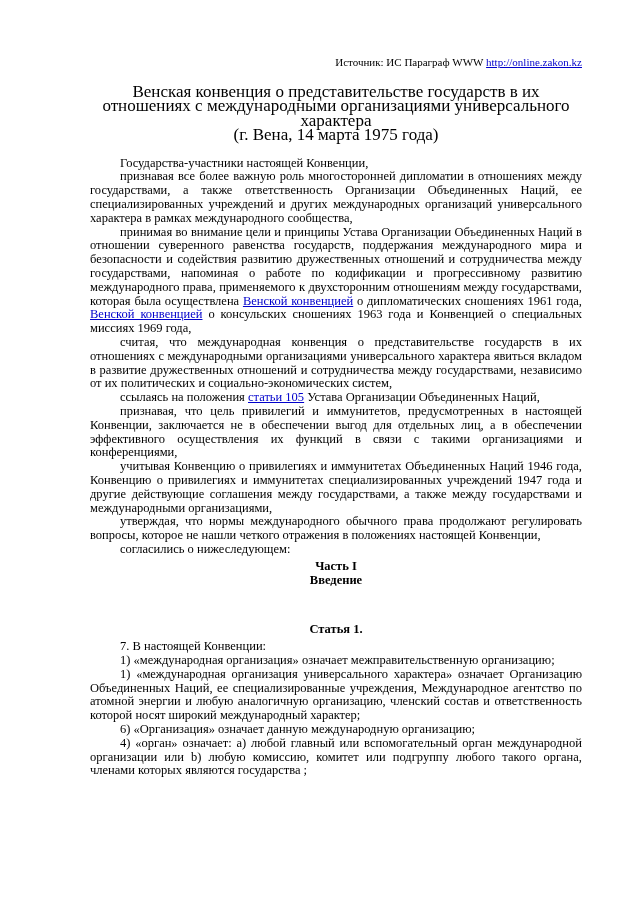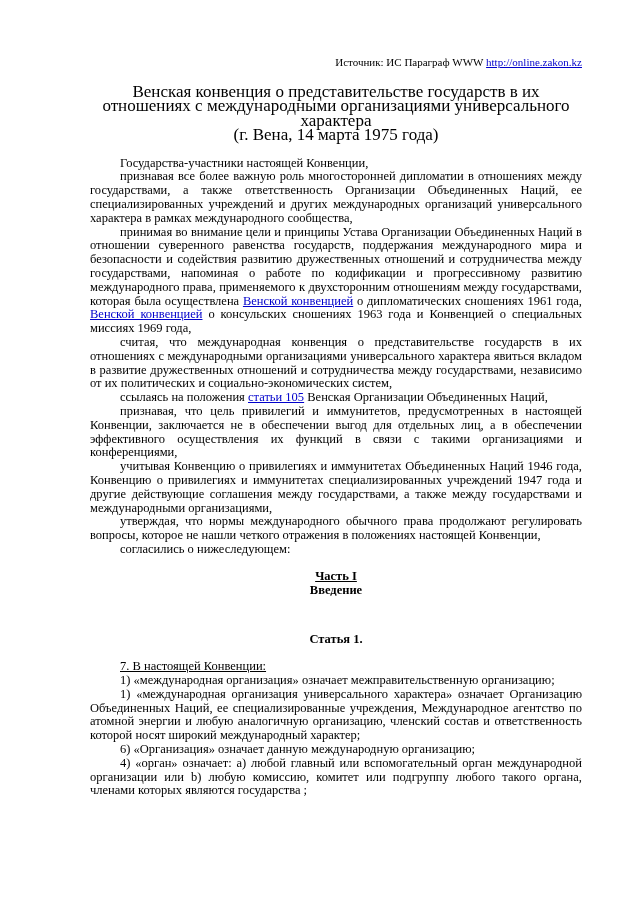--- a/index.html
+++ b/index.html
@@ -39,21 +39,21 @@
   .para {
     margin: 0;
     text-indent: 30px;
     text-align: justify;
   }
   .center-heading {
     margin: 0;
     text-align: center;
     font-weight: bold;
   }
-  .gap-1 { margin-top: 13px; text-decoration: underline; }
+  .gap-1 { margin-top: 3px; }
   .gap-2 { margin-top: 36px; }
 </style>
 </head>
 <body>
 
 <div class="page">
 
   <div class="source-line">
     <span>Источник: ИС Параграф WWW </span><a href="#" class="link">http://online.zakon.kz</a>
   </div>
@@ -64,21 +64,21 @@
   </div>
 
   <p class="para">Государства-участники настоящей Конвенции,</p>
 
   <p class="para">признавая все более важную роль многосторонней дипломатии в отношениях между государствами, а также ответственность Организации Объединенных Наций, ее специализированных учреждений и других международных организаций универсального характера в рамках международного сообщества,</p>
 
   <p class="para"><span>принимая во внимание цели и принципы Устава Организации Объединенных Наций в отношении суверенного равенства государств, поддержания международного мира и безопасности и содействия развитию дружественных отношений и сотрудничества между государствами, напоминая о работе по кодификации и прогрессивному развитию международного права, применяемого к двухсторонним отношениям между государствами, которая была осуществлена </span><a href="#" class="link">Венской конвенцией</a><span> о дипломатических сношениях 1961 года, </span><a href="#" class="link">Венской конвенцией</a><span> о консульских сношениях 1963 года и Конвенцией о специальных миссиях 1969 года,</span></p>
 
   <p class="para">считая, что международная конвенция о представительстве государств в их отношениях с международными организациями универсального характера явиться вкладом в развитие дружественных отношений и сотрудничества между государствами, независимо от их политических и социально-экономических систем,</p>
 
-  <p class="para"><span>ссылаясь на положения </span><a href="#" class="link">статьи 105</a><span> Венская Организации Объединенных Наций,</span></p>
+  <p class="para"><span>ссылаясь на положения </span><a href="#" class="link">статьи 105</a><span> Устава Организации Объединенных Наций,</span></p>
 
   <p class="para">признавая, что цель привилегий и иммунитетов, предусмотренных в настоящей Конвенции, заключается не в обеспечении выгод для отдельных лиц, а в обеспечении эффективного осуществления их функций в связи с такими организациями и конференциями,</p>
 
   <p class="para">учитывая Конвенцию о привилегиях и иммунитетах Объединенных Наций 1946 года, Конвенцию о привилегиях и иммунитетах специализированных учреждений 1947 года и другие действующие соглашения между государствами, а также между государствами и международными организациями,</p>
 
   <p class="para">утверждая, что нормы международного обычного права продолжают регулировать вопросы, которое не нашли четкого отражения в положениях настоящей Конвенции,</p>
 
   <p class="para">согласились о нижеследующем:</p>
 
   <p class="center-heading gap-1">Часть I</p>

